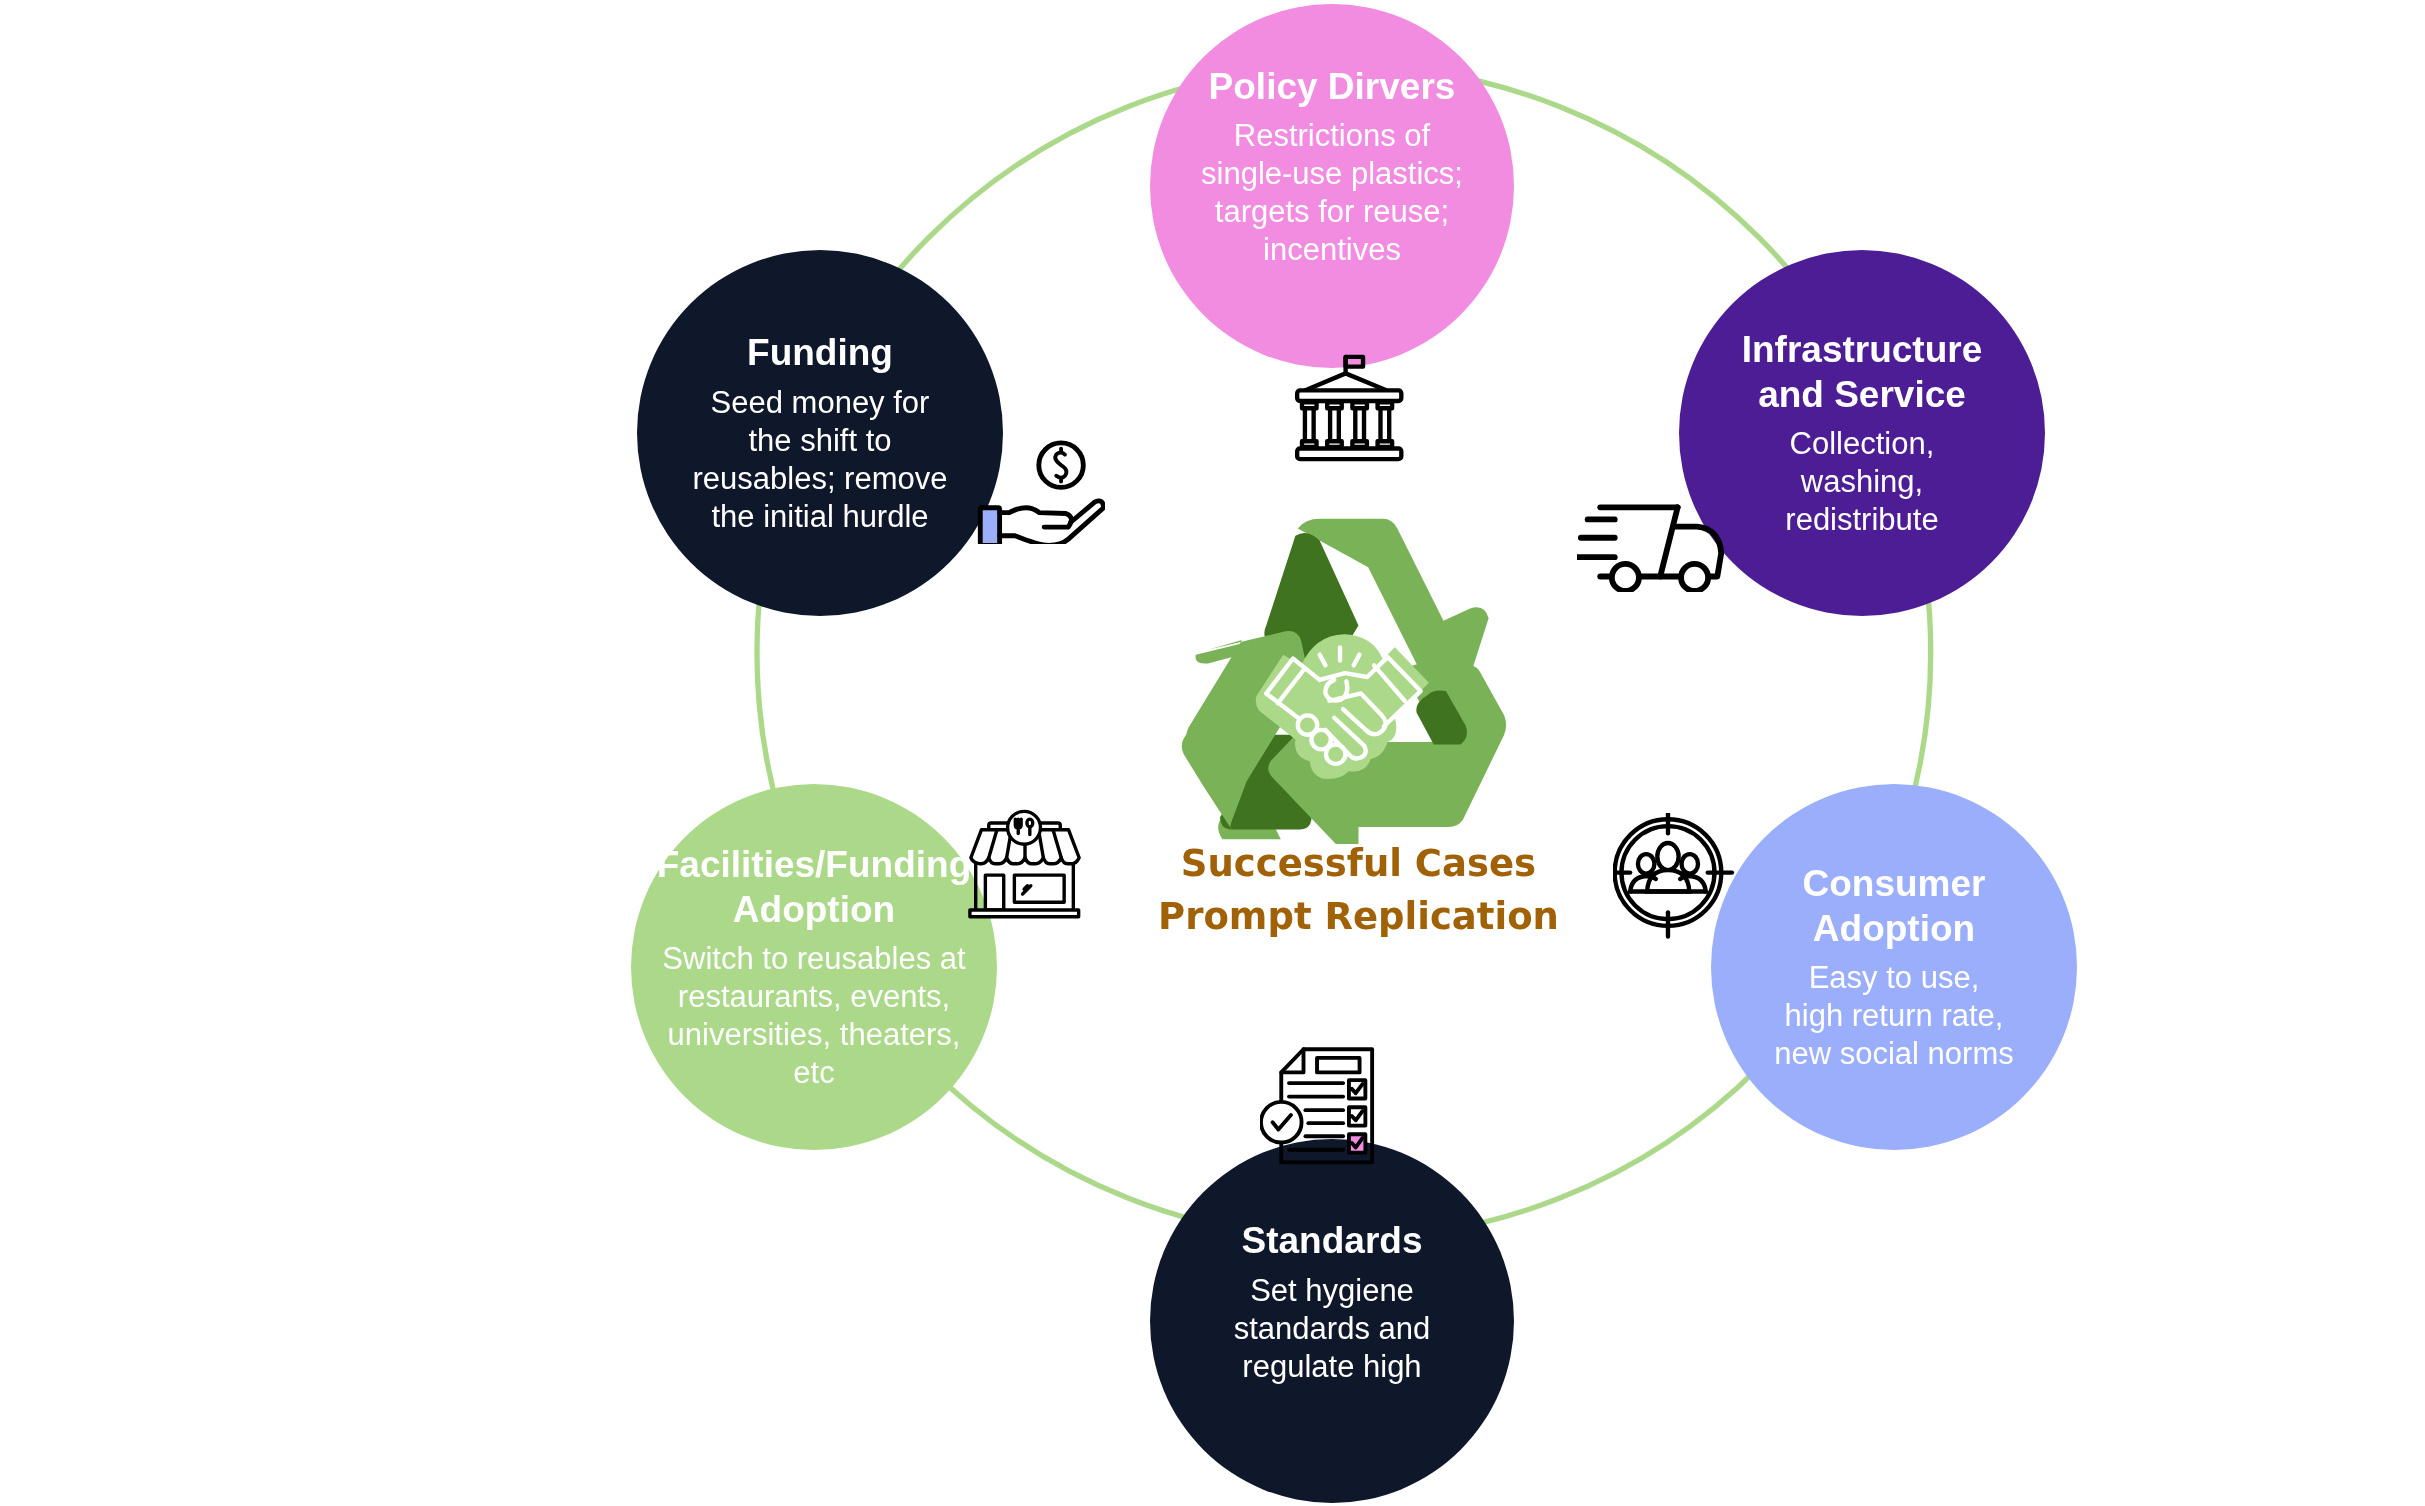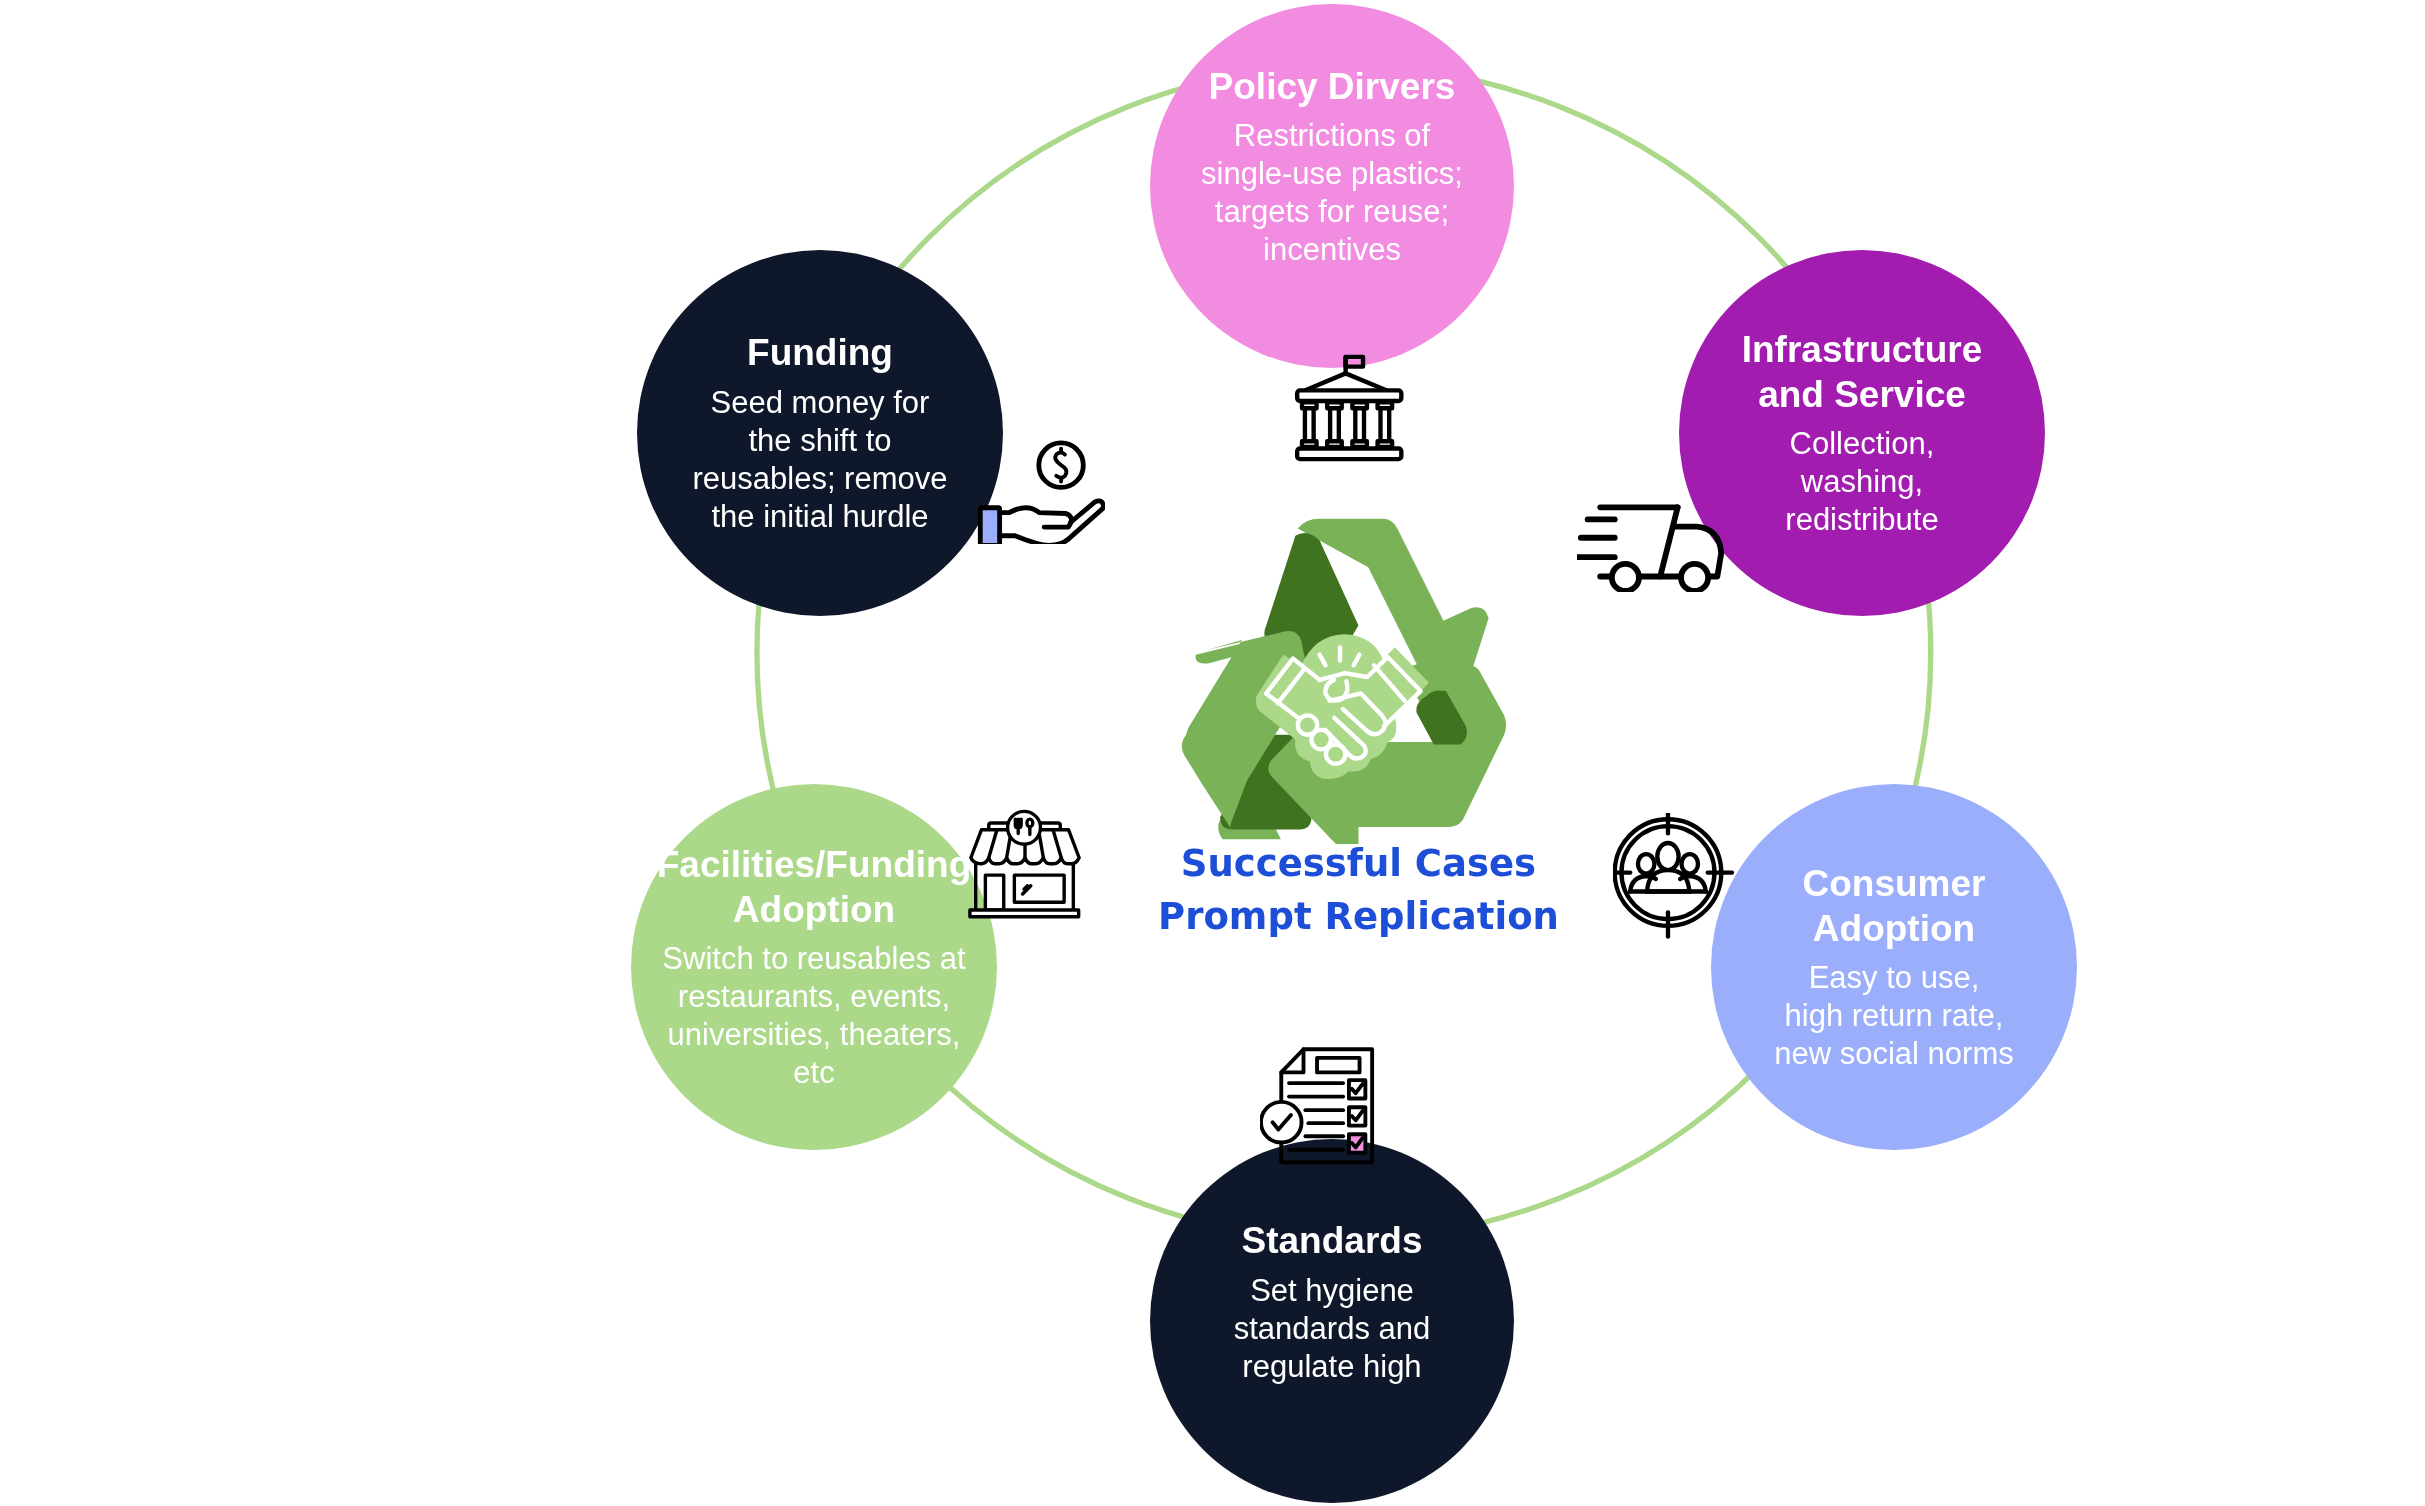--- a/index.html
+++ b/index.html
@@ -11,21 +11,21 @@
     display: flex; flex-direction: column; align-items: center; justify-content: center;
     text-align: center; color: #ffffff;
     font-family: "Liberation Sans", sans-serif;
     box-sizing: border-box;
   }
   .node .title { font-weight: bold; font-size: 37px; line-height: 45px; margin-bottom: 8.7px; }
   .node .body  { font-size: 31px; line-height: 38px; font-weight: normal; }
   .center-title {
     position: absolute; left: 1116px; width: 485px; top: 837px;
     text-align: center; font-family: "DejaVu Sans", sans-serif; font-weight: bold;
-    font-size: 37px; line-height: 53px; color: #1d4ed8;
+    font-size: 37px; line-height: 53px; color: #a16207;
   }
   .icon { position: absolute; }
 </style>
 </head>
 <body>
 
 <div id="stage">
 
   <svg class="icon" style="left:0;top:0" width="2678" height="1506" viewBox="0 0 5520 3105">
     <circle cx="2770" cy="1345" r="1210" fill="none" stroke="#acd88a" stroke-width="11"></circle>
@@ -35,21 +35,21 @@
     <div class="title"><span>Policy Dirvers</span></div>
     <div class="body">
       <div>Restrictions of</div>
       <div>single-use plastics;</div>
       <div>targets for reuse;</div>
       <div>incentives</div>
     </div>
     <div style="height:39px"></div>
   </div>
 
-  <div class="node" style="left: 1679px; top: 250px; width: 366px; height: 366px; background: #a21caf;">
+  <div class="node" style="left: 1679px; top: 250px; width: 366px; height: 366px; background: #4c1d95;">
     <div class="title">
       <div>Infrastructure</div>
       <div>and Service</div>
     </div>
     <div class="body">
       <div>Collection,</div>
       <div>washing,</div>
       <div>redistribute</div>
     </div>
   </div>

